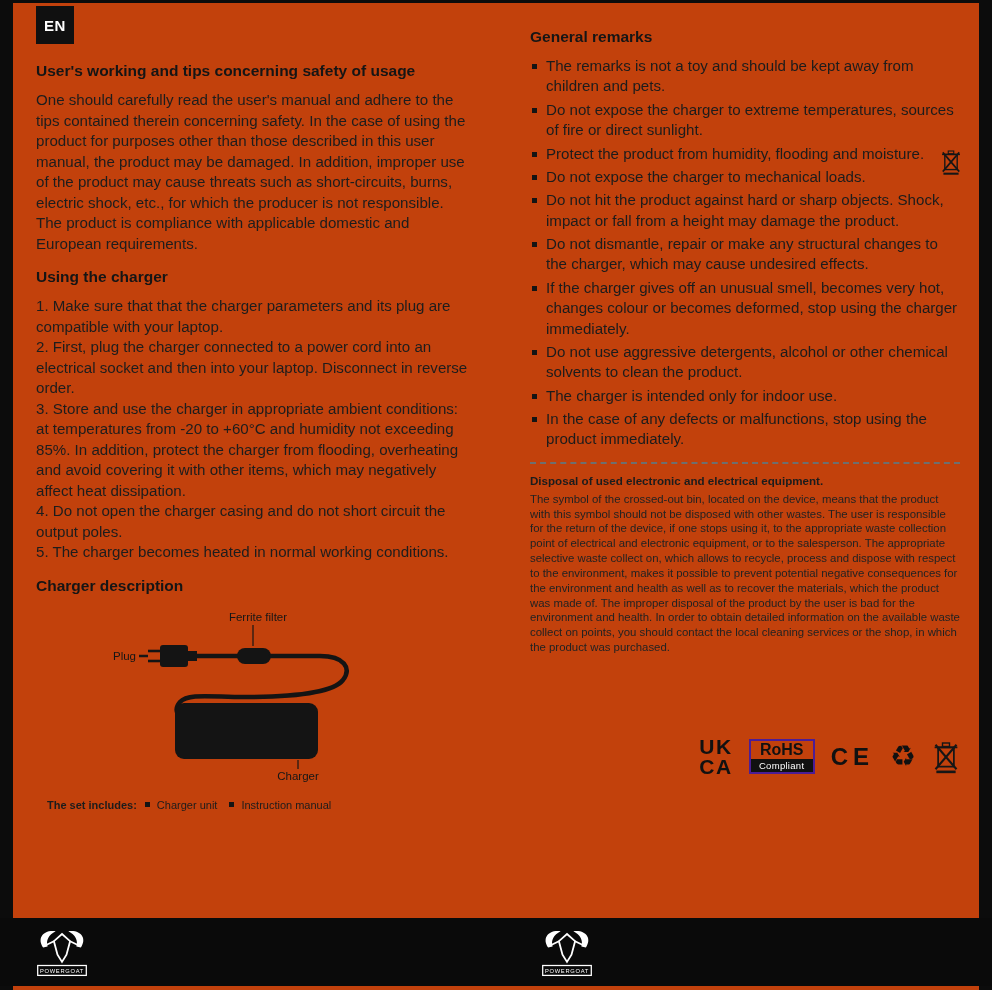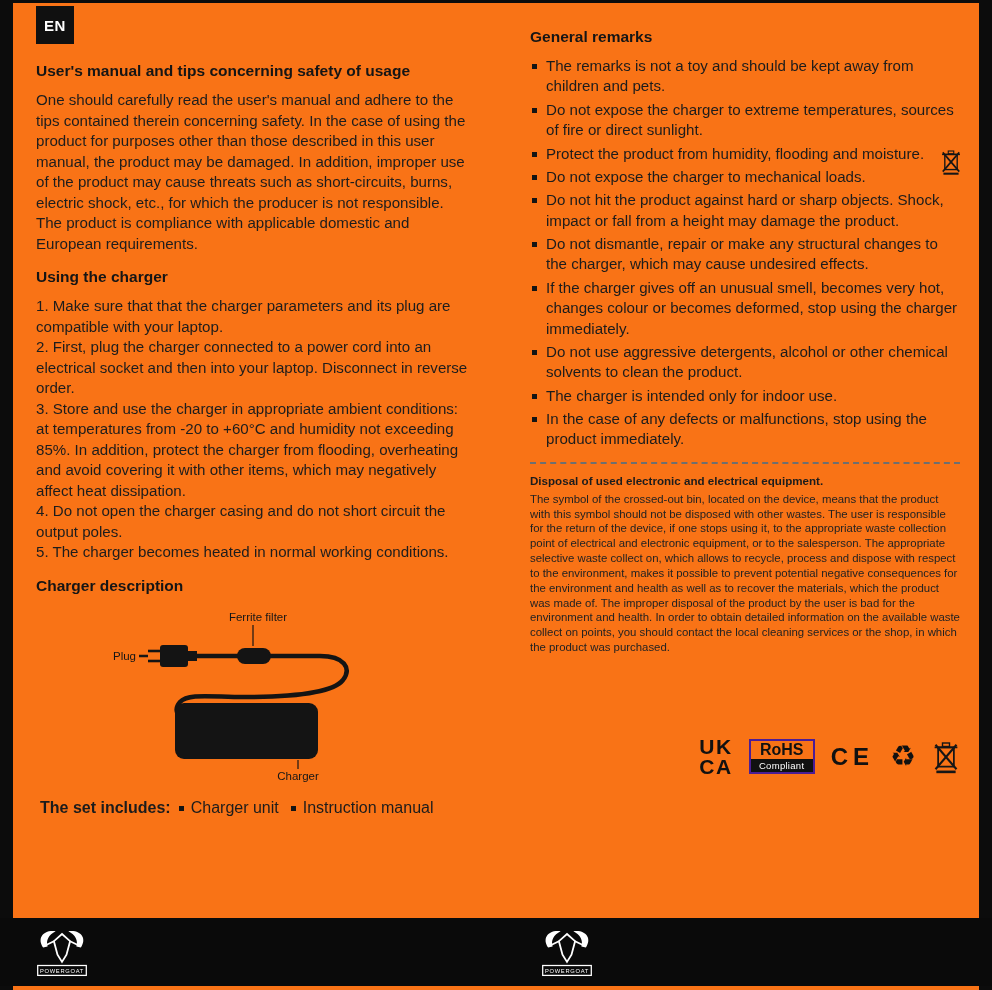--- a/index.html
+++ b/index.html
@@ -1,18 +1,18 @@
 <!DOCTYPE html>
 <html><head>
 <meta charset="utf-8">
 <style>
   html,body{margin:0;padding:0;background:#e8e8e8;}
   .page{
     position:relative;width:992px;height:990px;margin:0 auto;
-    background:#f97316;overflow:hidden;
+    background:#c2410c;overflow:hidden;
     font-family:"Liberation Sans",sans-serif;color:#1c1c1c;
   }
   .edge{position:absolute;top:0;bottom:0;width:13px;background:#0c0c0c;}
   .edge.left{left:0;} .edge.right{right:0;}
   .topline{position:absolute;top:0;left:0;right:0;height:3px;background:#0c0c0c;}
 
   .lang-badge{
     position:absolute;left:36px;top:6px;width:38px;height:38px;background:#101010;
     color:#fff;font-weight:bold;font-size:15px;display:flex;align-items:center;justify-content:center;
     letter-spacing:.5px;
@@ -41,41 +41,41 @@
   .rohs{border:2px solid #4c1d95;text-align:center;min-width:62px;}
   .rohs-top{font-weight:700;font-size:16px;padding:0 6px;color:#111;}
   .rohs-bottom{background:#111;color:#fff;font-size:9.5px;padding:1px 4px;letter-spacing:.3px;}
   .ce{font-size:24px;font-weight:600;letter-spacing:5px;color:#111;}
   .recycle{font-size:29px;color:#111;line-height:1;}
 
   .mini-bin{position:absolute;right:-2px;top:120px;}
 
   .diagram{position:relative;width:432px;height:178px;margin-top:6px;}
 
-  .set-line{font-size:16px;margin:16px 0 0 4px;}
+  .set-line{font-size:11px;margin:16px 0 0 11px;}
   .set-line b{font-weight:700;}
   .sq{display:inline-block;width:5px;height:5px;background:#141414;margin:0 7px 2px 12px;}
   .sq.first{margin-left:8px;}
 
   .footer-bar{position:absolute;left:0;right:0;top:918px;height:68px;background:#0a0a0a;}
   .goat{position:absolute;top:7px;width:54px;height:54px;}
   .goat.g1{left:35px;} .goat.g2{left:540px;}
 </style>
 </head>
 <body>
 
 <div class="page">
   <div class="topline"></div>
   <div class="edge left"></div>
   <div class="edge right"></div>
 
   <div class="lang-badge">EN</div>
 
   <div class="col col-left">
-    <h2>User's manual and tips concerning safety of usage</h2>
+    <h2>User's working and tips concerning safety of usage</h2>
     <p class="body">One should carefully read the user's manual and adhere to the tips contained therein concerning safety. In the case of using the product for purposes other than those described in this user manual, the product may be damaged. In addition, improper use of the product may cause threats such as short-circuits, burns, electric shock, etc., for which the producer is not responsible. The product is compliance with applicable domestic and European requirements.</p>
 
     <h2 class="mt">Using the charger</h2>
     <div class="steps">
         <p class="step">1. Make sure that that the charger parameters and its plug are compatible with your laptop.</p>
         <p class="step">2. First, plug the charger connected to a power cord into an electrical socket and then into your laptop. Disconnect in reverse order.</p>
         <p class="step">3. Store and use the charger in appropriate ambient conditions: at temperatures from -20 to +60°C and humidity not exceeding 85%. In addition, protect the charger from flooding, overheating and avoid covering it with other items, which may negatively affect heat dissipation.</p>
         <p class="step">4. Do not open the charger casing and do not short circuit the output poles.</p>
         <p class="step">5. The charger becomes heated in normal working conditions.</p>
       </div>

